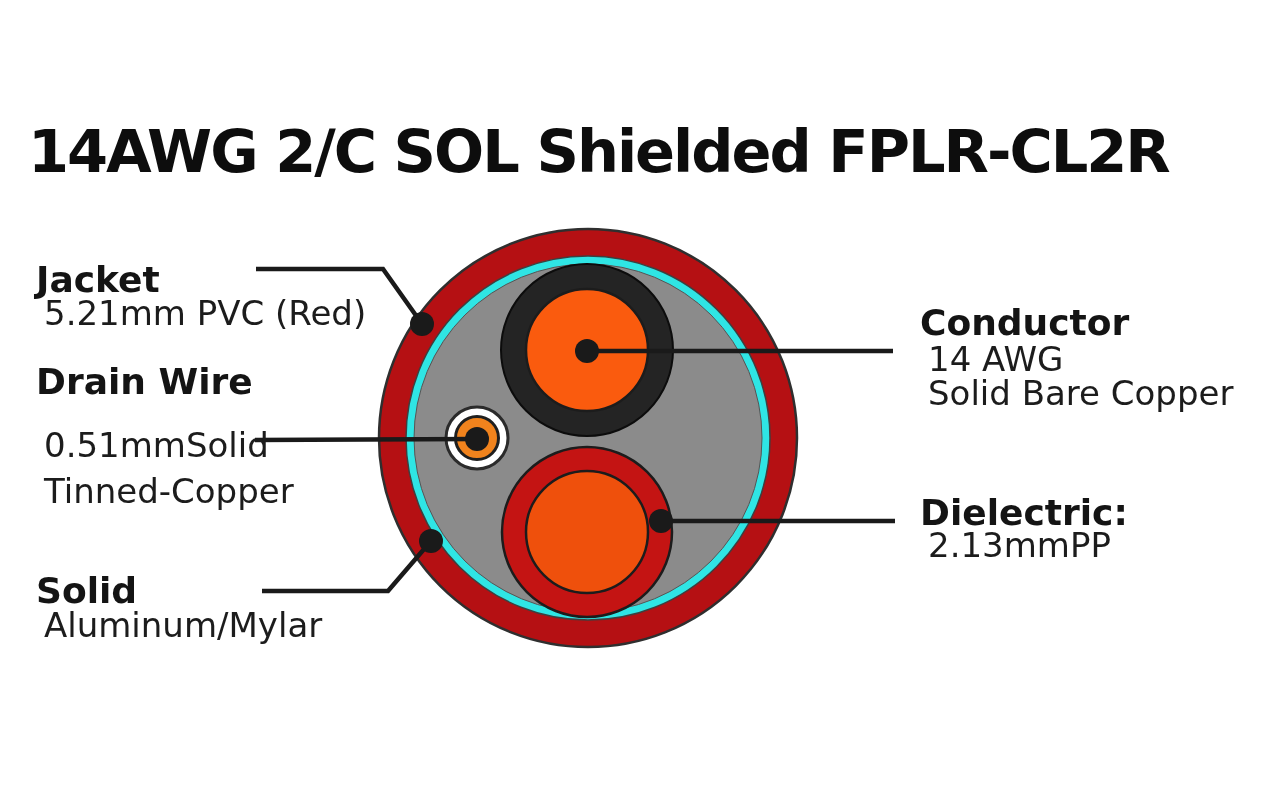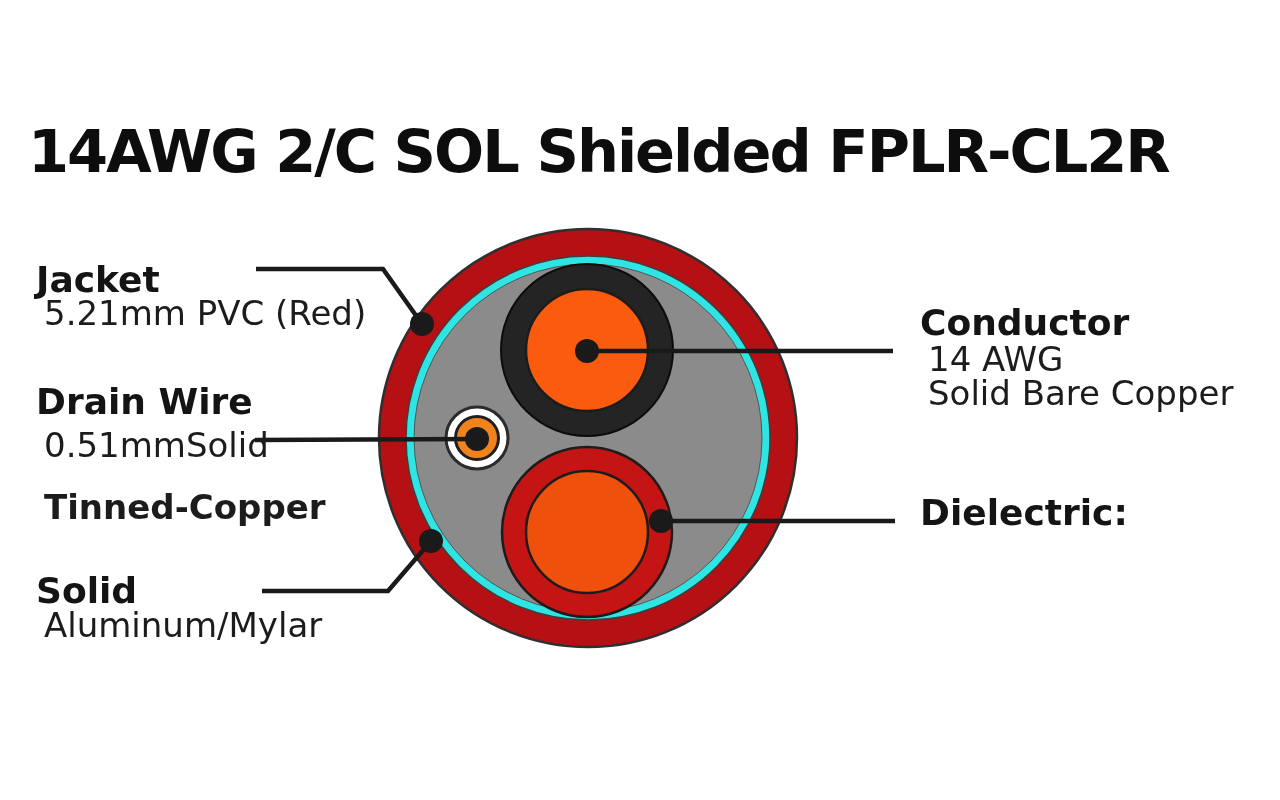--- a/index.html
+++ b/index.html
@@ -57,26 +57,27 @@
     <polyline points="587,351 893,351" fill="none" stroke-width="4.5" stroke="#1A1A1A"></polyline>
     <circle cx="587" cy="351" r="12" fill="#1A1A1A"></circle>
 
     <polyline points="661,521 895,521" fill="none" stroke-width="4.5" stroke="#1A1A1A"></polyline>
     <circle cx="661" cy="521" r="12" fill="#1A1A1A"></circle>
   </svg>
 
   <div class="lbl lbl-name" style="left:36px; top:262px;">Jacket</div>
   <div class="lbl lbl-spec" style="left:36px; top:296px;">5.21mm PVC (Red)</div>
 
-  <div class="lbl lbl-name" style="left:36px; top:384px;text-align:center;">Drain Wire</div>
+  <div class="lbl lbl-name" style="left:36px; top:364px;text-align:center;">Drain Wire</div>
   <div class="lbl lbl-spec" style="left:36px; top:428px;">0.51mmSolid</div>
-  <div class="lbl lbl-spec" style="left:36px; top:490px;font-weight:bold;">Tinned-Copper</div>
+  <div class="lbl lbl-spec" style="left:36px; top:474px;">Tinned-Copper</div>
 
   <div class="lbl lbl-name" style="left:36px; top:573px;">Solid</div>
   <div class="lbl lbl-name" style="left:920px; top:305px;">Conductor</div>
 
   <div class="lbl lbl-spec" style="left:36px; top:608px;">Aluminum/Mylar</div>
   <div class="lbl lbl-spec" style="left:920px; top:342px;">14 AWG</div>
   <div class="lbl lbl-spec" style="left:920px; top:376px;text-align:center;">Solid Bare Copper</div>
 
   <div class="lbl lbl-name" style="left:920px; top:495px;">Dielectric:</div>
+  <div class="lbl lbl-spec" style="left:920px; top:528px;">2.13mmPP</div>
 
 </div>
 
 </body></html>

